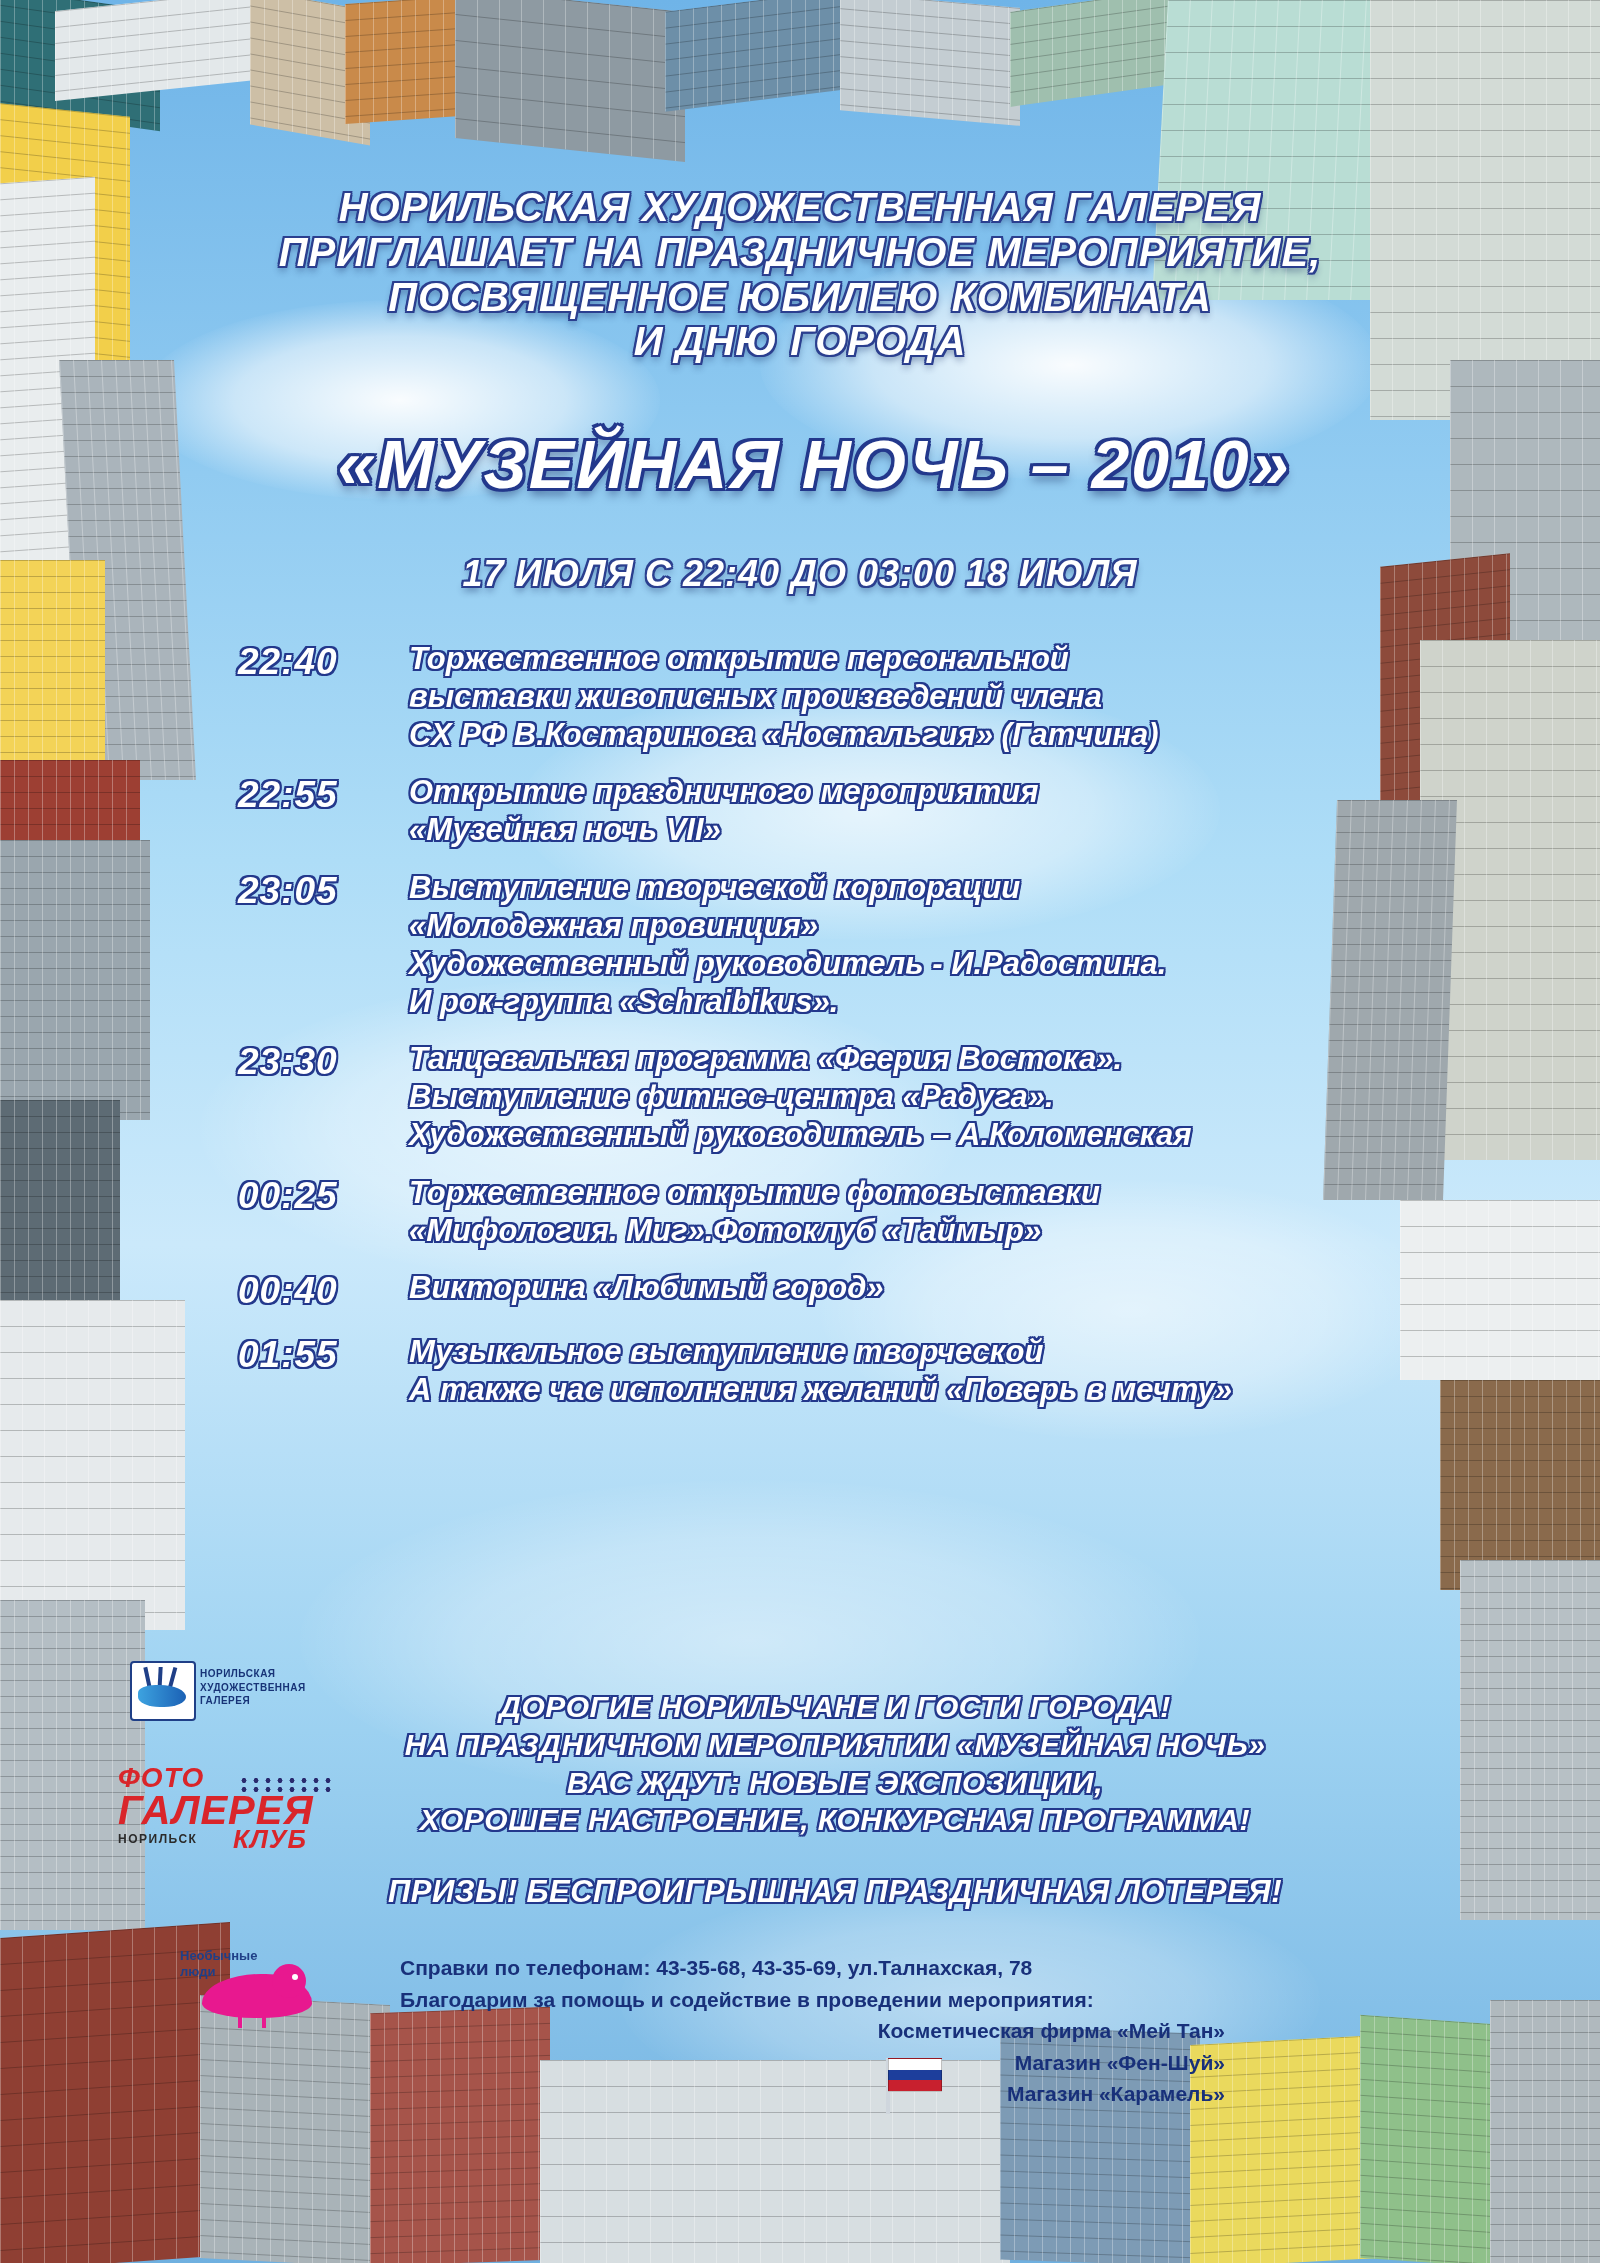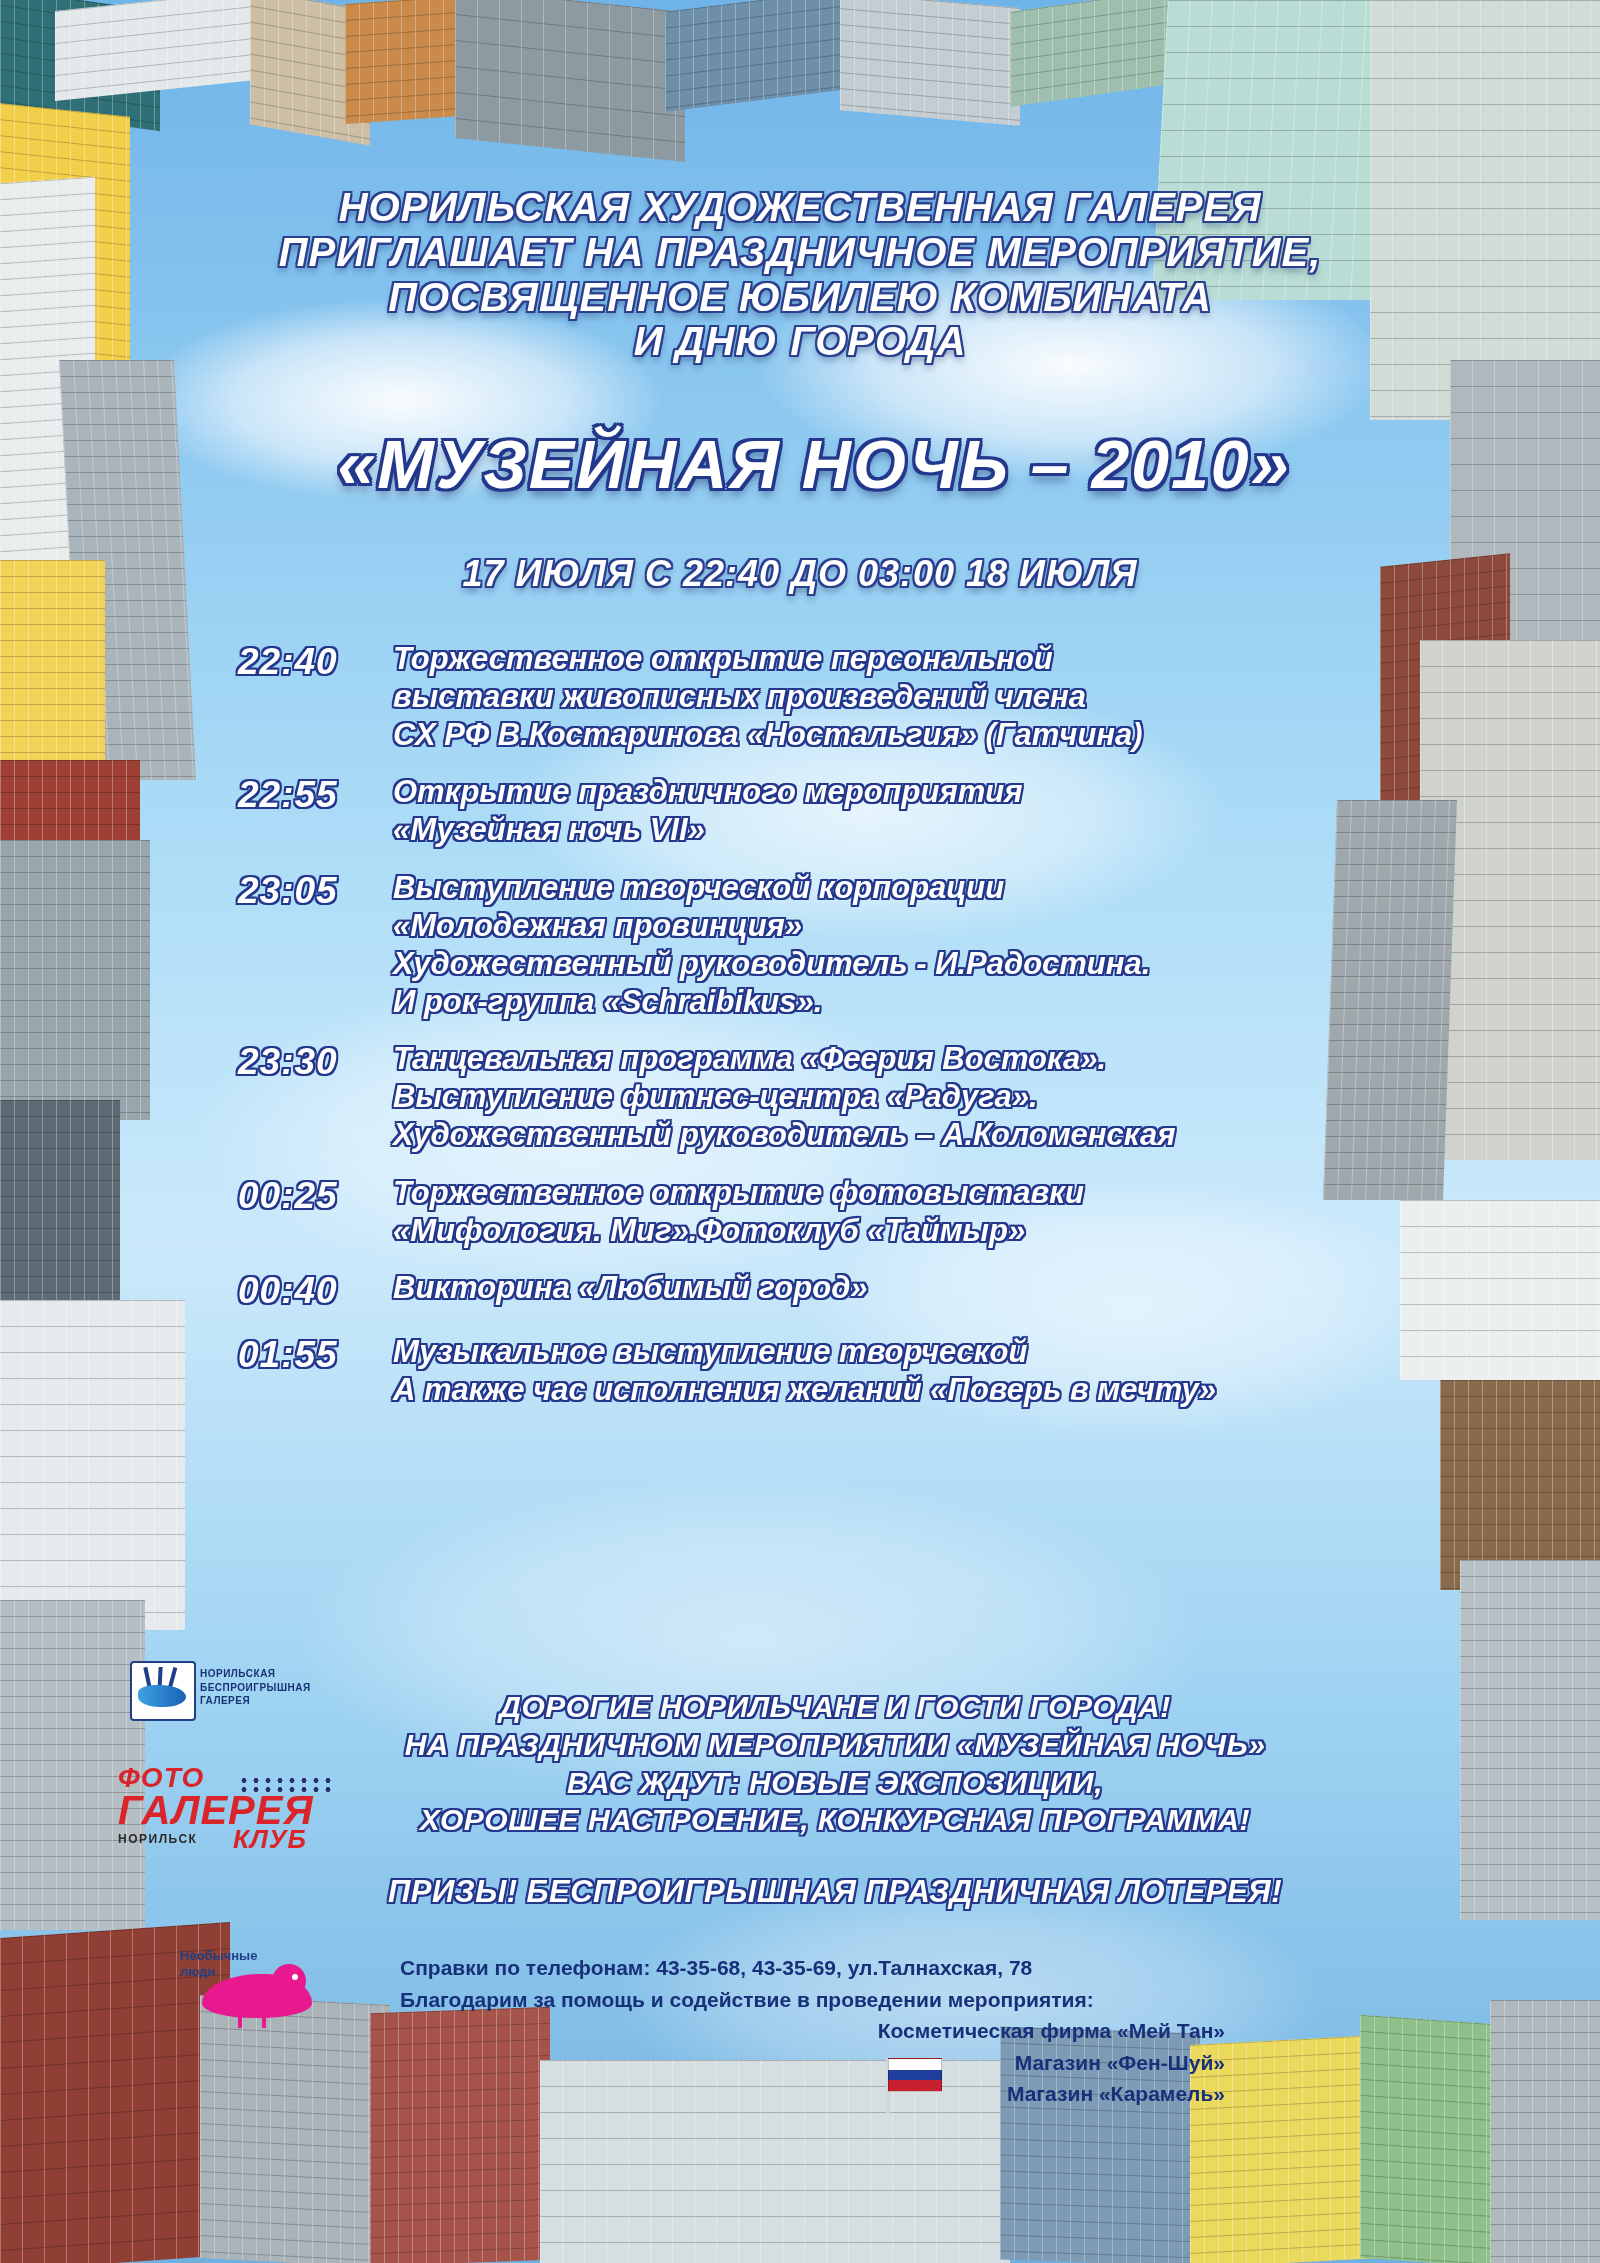--- a/index.html
+++ b/index.html
@@ -106,21 +106,21 @@
     flex: 1 1 auto;
     color: #ffffff;
     font-weight: bold;
     font-style: italic;
     font-size: 31px;
     line-height: 1.22;
     text-shadow:
       -2px -2px 0 #23388c, 2px -2px 0 #23388c, -2px 2px 0 #23388c, 2px 2px 0 #23388c,
       0 -2px 0 #23388c, 0 2px 0 #23388c, -2px 0 0 #23388c, 2px 0 0 #23388c;
   }
-  .sched-desc div { display: block; }
+  .sched-desc div { display: block; margin-left: 16px; }
 
   
   #callout {
     position: absolute;
     top: 1672px;
     left: 300px;
     width: 1070px;
     text-align: center;
     color: #ffffff;
     font-weight: bold;
@@ -486,21 +486,21 @@
 
   <div id="gallery-logo">
     <div class="emblem">
       <div class="brush b1"></div>
       <div class="brush b2"></div>
       <div class="brush b3"></div>
       <div class="swoosh"></div>
     </div>
     <div class="words">
       <div>НОРИЛЬСКАЯ</div>
-      <div>БЕСПРОИГРЫШНАЯ</div>
+      <div>ХУДОЖЕСТВЕННАЯ</div>
       <div>ГАЛЕРЕЯ</div>
     </div>
   </div>
 
   <div id="photo-logo">
     <div class="foto">ФОТО</div>
     <div class="dots"></div>
     <div class="taimyr">ГАЛЕРЕЯ</div>
     <div class="klub">КЛУБ</div>
     <div class="norilsk">НОРИЛЬСК</div>

